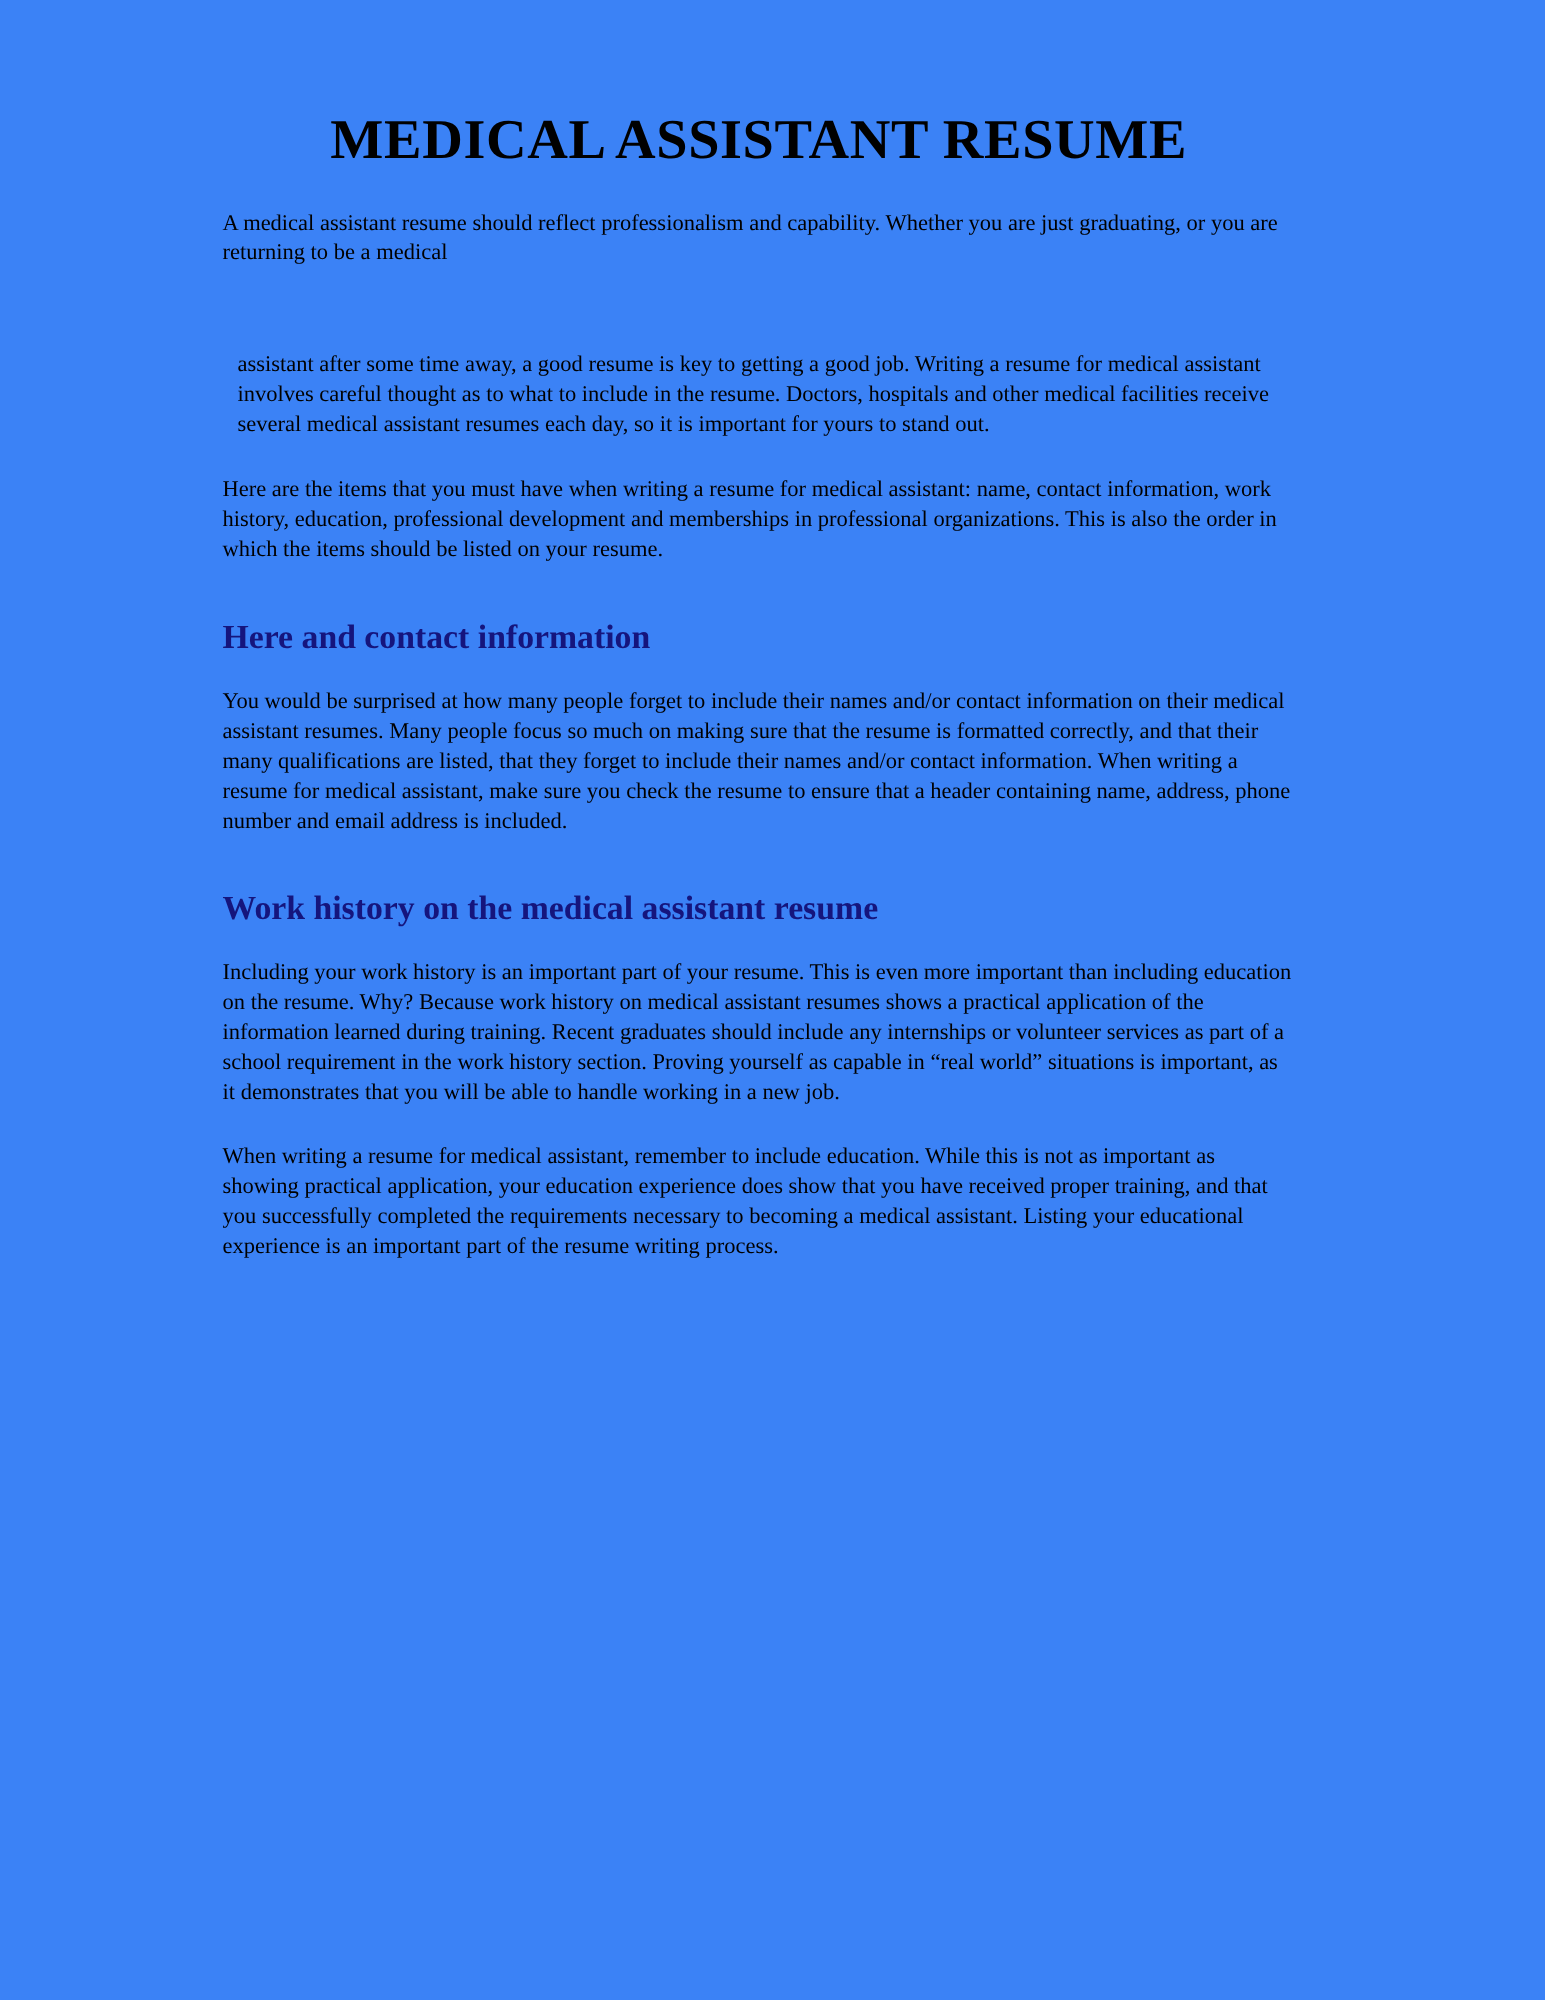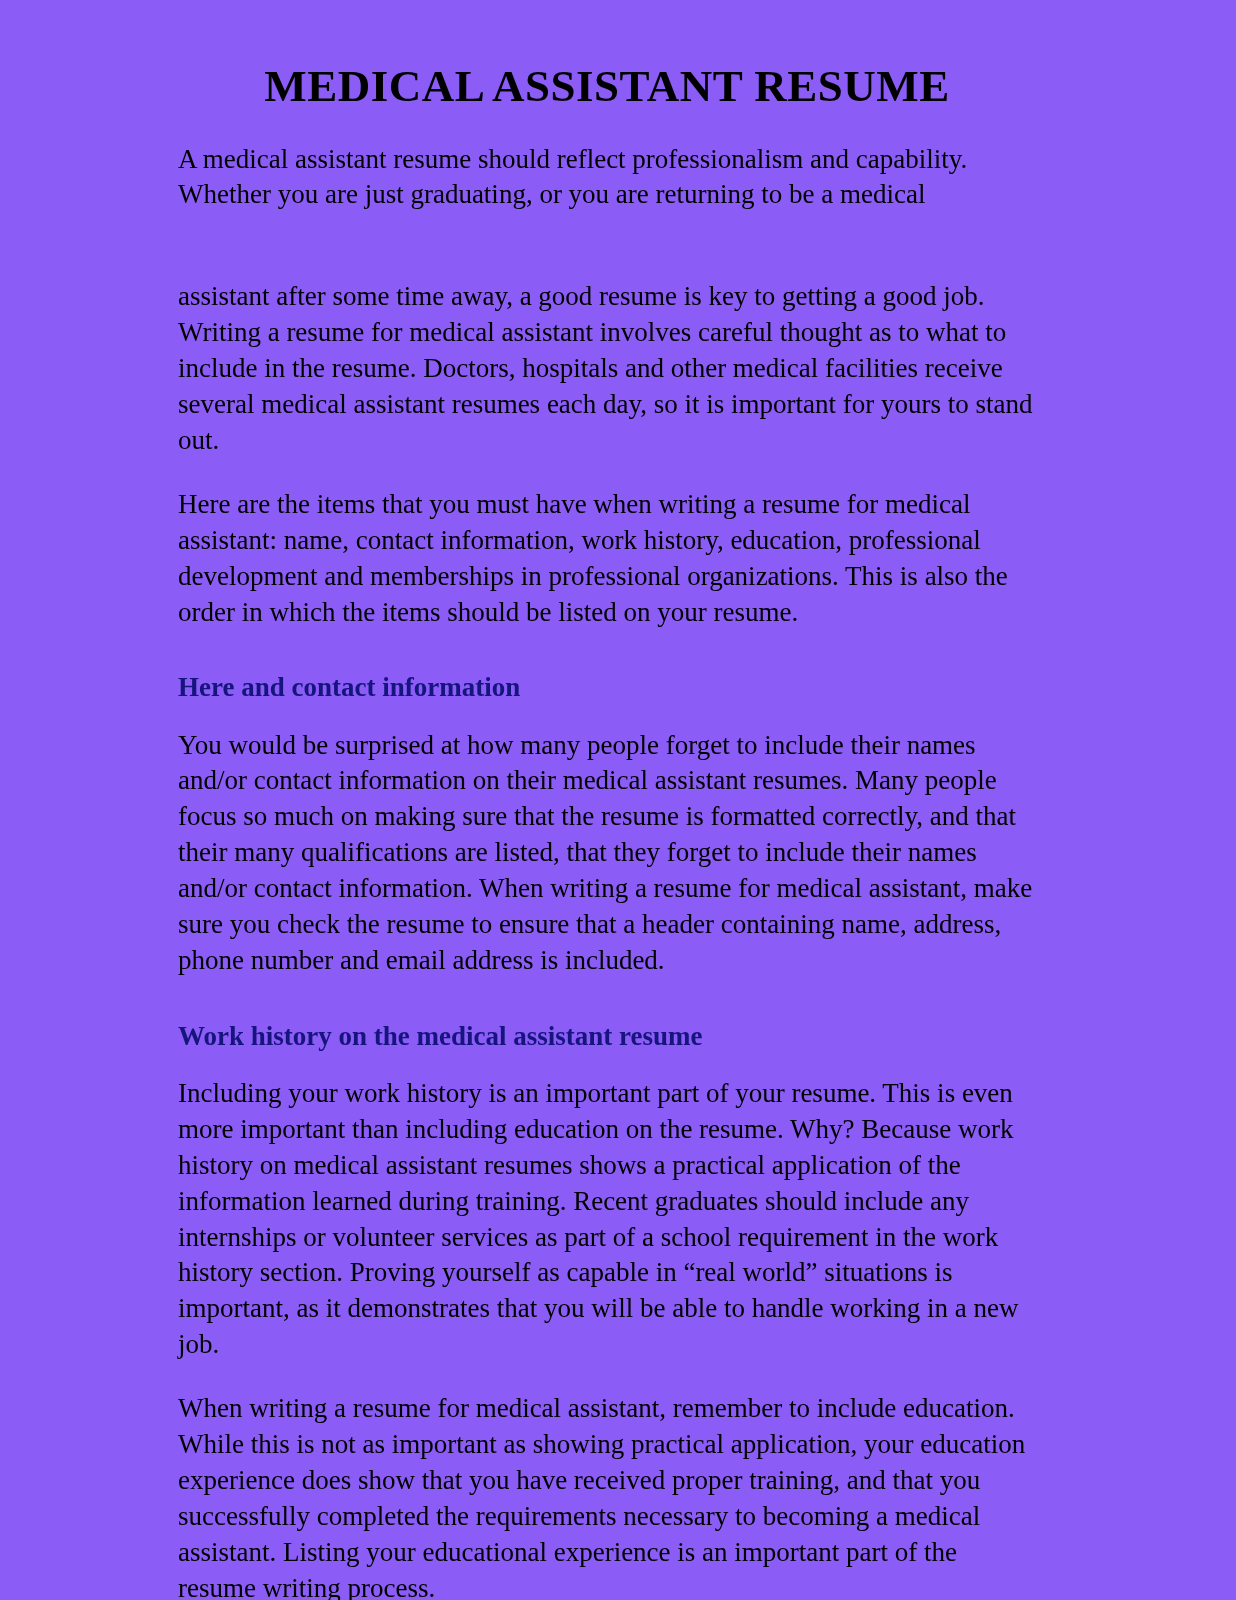--- a/index.html
+++ b/index.html
@@ -4,44 +4,45 @@
 <style>
   html, body {
     margin: 0;
     padding: 0;
     background: #ffffff;
   }
   .page {
     position: relative;
     width: 1236px;
     height: 1600px;
-    background: #8b5cf6;
+    background: #3b82f6;
     font-family: "Liberation Serif", "DejaVu Serif", serif;
     color: #000000;
     box-sizing: border-box;
-    padding: 62px 200px 40px 178px;
+    padding: 87px 200px 40px 178px;
     overflow: hidden;
   }
   h1.doc-title {
     font-size: 45px;
     font-weight: bold;
     letter-spacing: 0.5px;
     color: #000000;
     text-align: center;
     margin: 0 0 30px 0;
     line-height: 1.1;
   }
   p.body-text {
-    font-size: 27px;
+    font-size: 18px;
     line-height: 1.33;
     margin: 0 0 28px 0;
     color: #000000;
   }
   p.body-text.big-gap {
     margin-top: 66px;
+    margin-left: 12px;
   }
   h2.section-heading {
     font-size: 27px;
     font-weight: bold;
     color: #15157d;
     margin: 42px 0 24px 0;
     line-height: 1.15;
   }
   section.doc-section {
     margin: 0;

